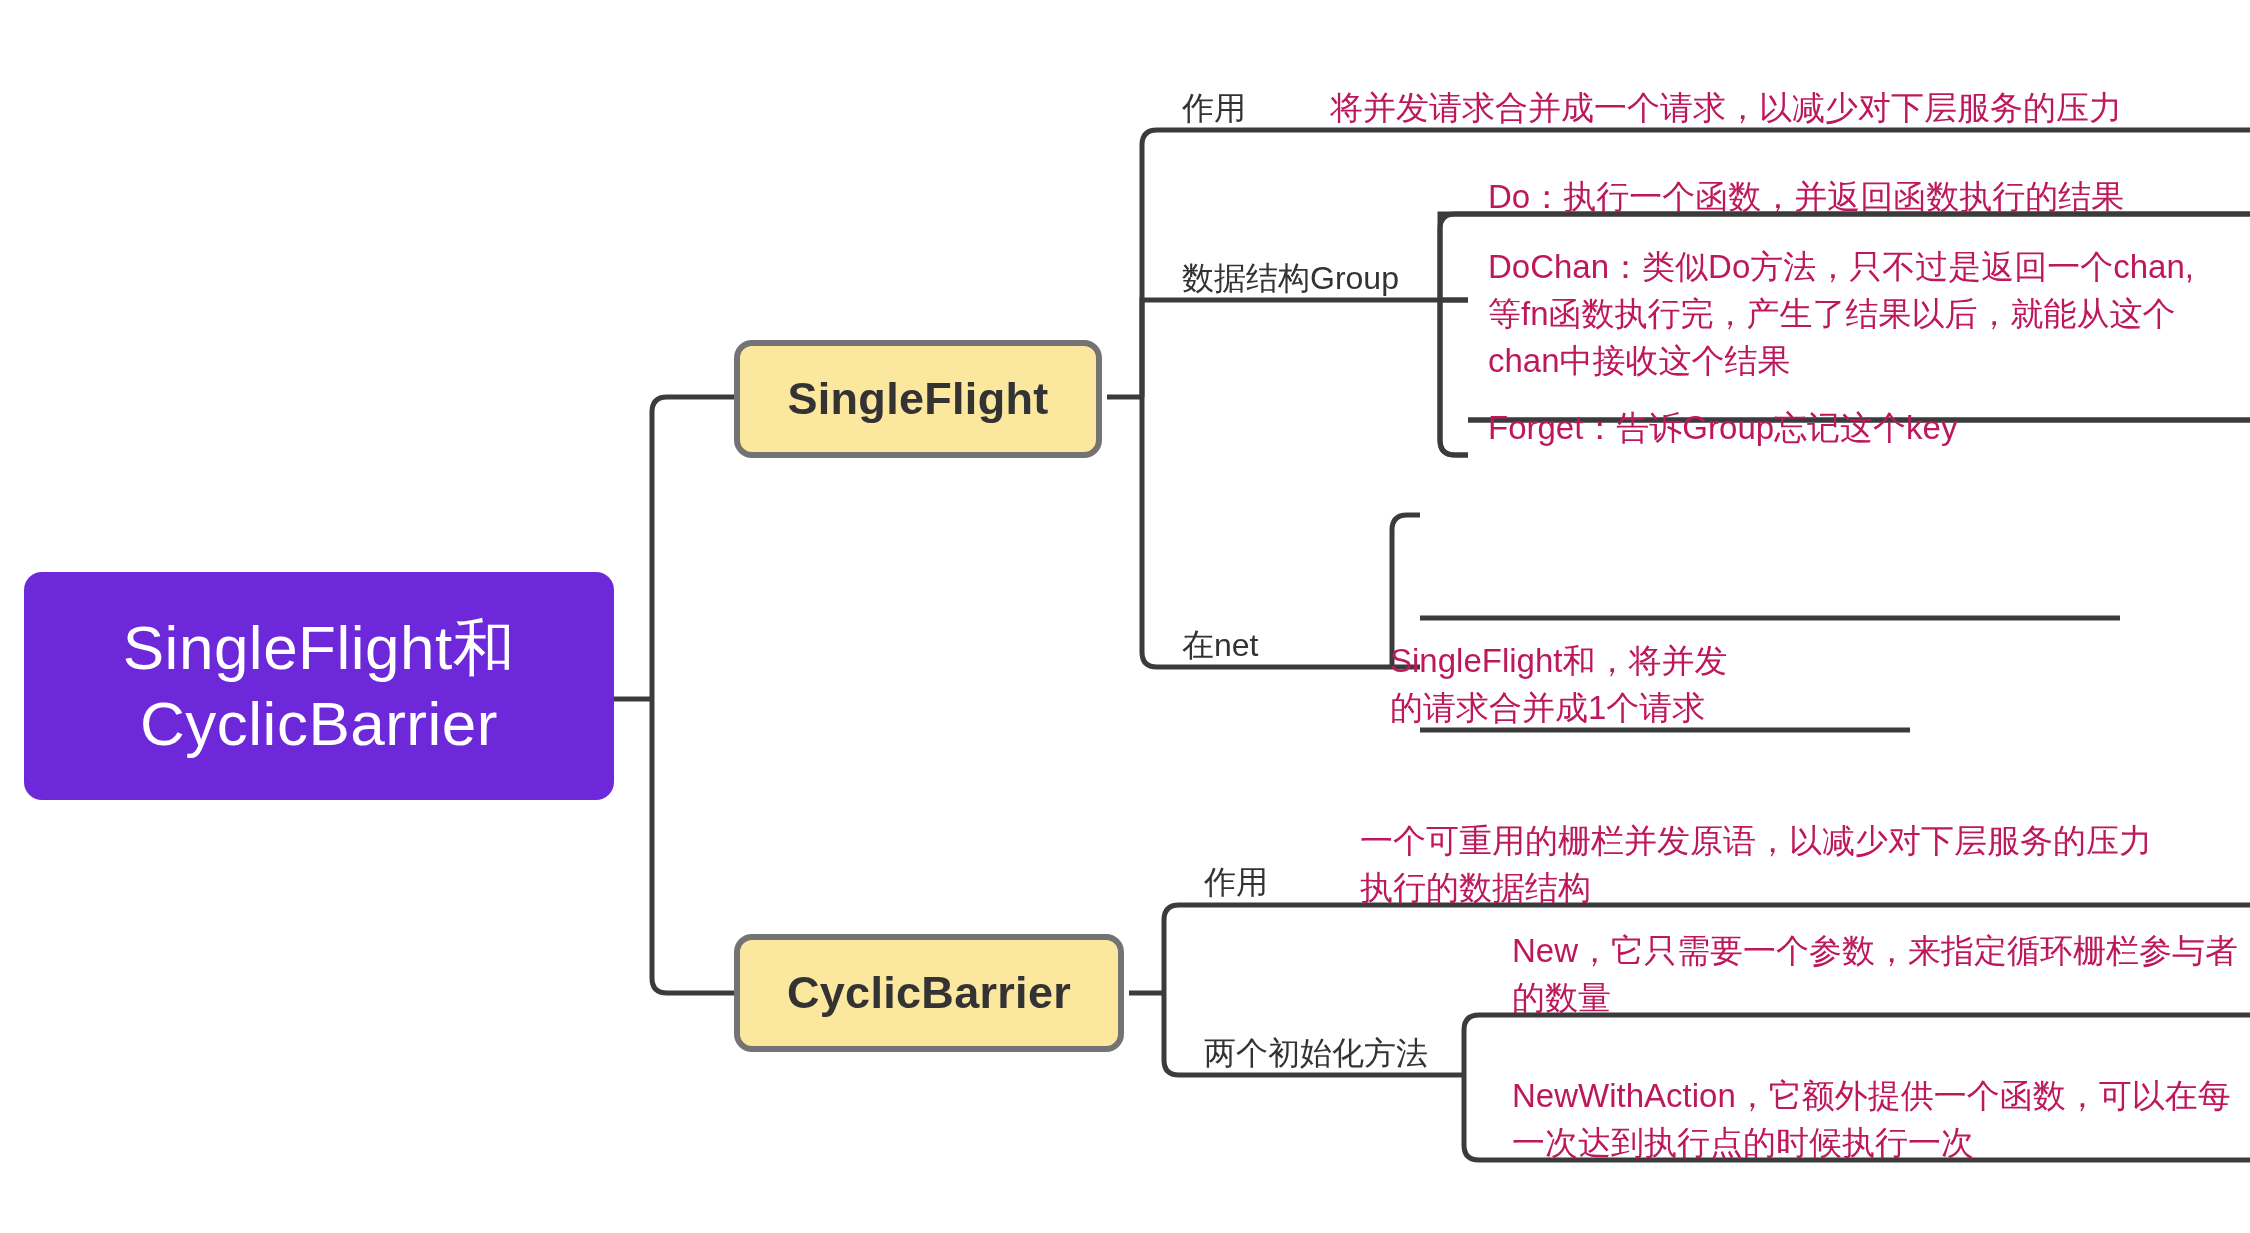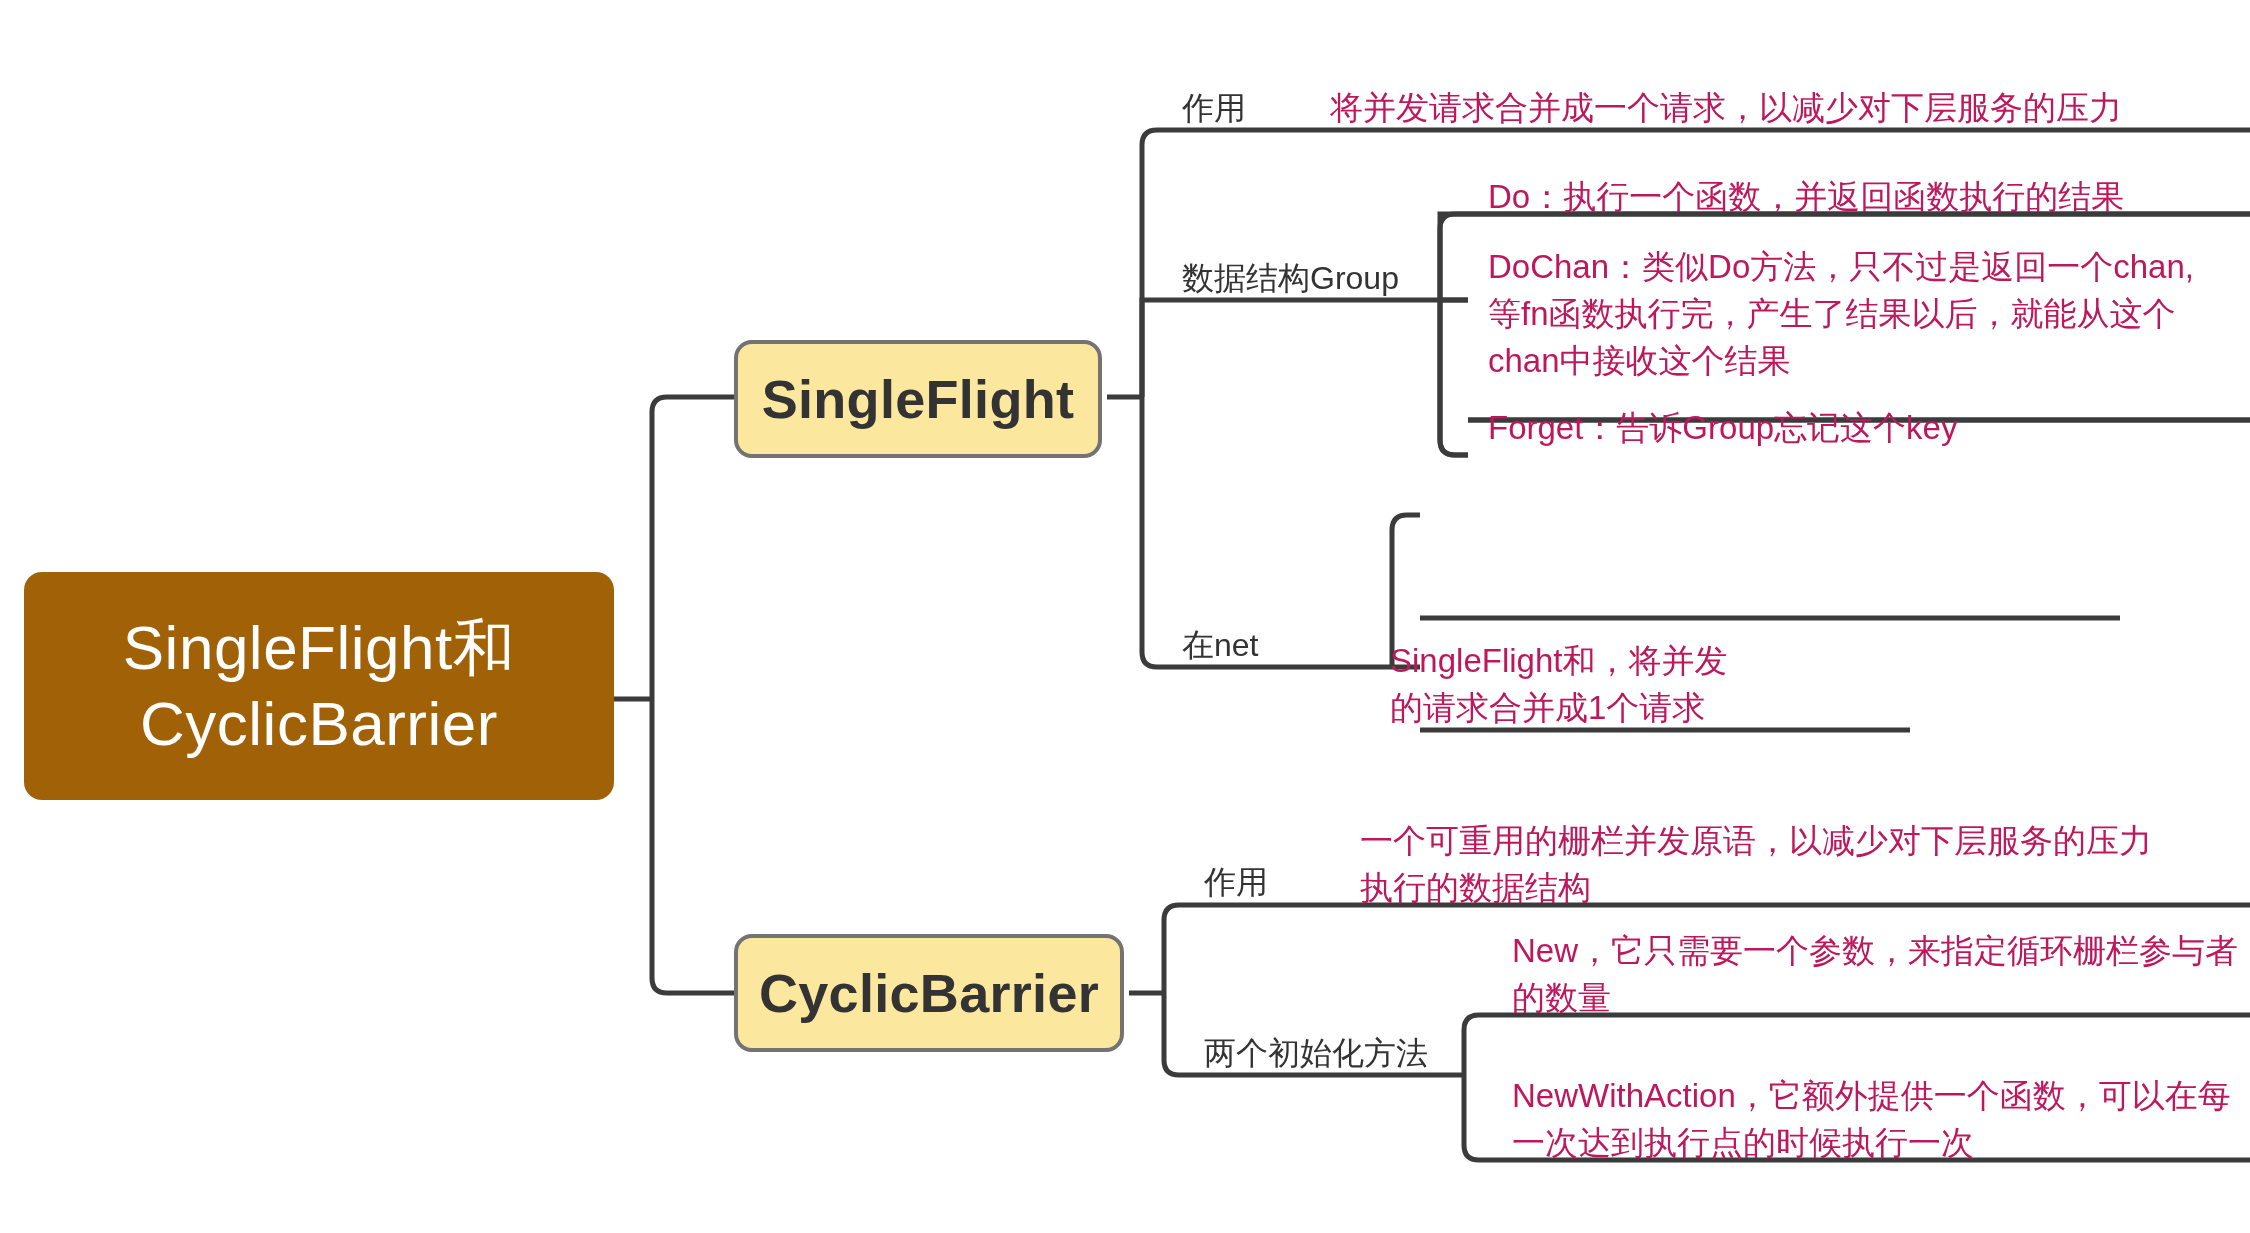--- a/index.html
+++ b/index.html
@@ -11,34 +11,34 @@
   }
   #canvas{position:absolute;inset:0;width:2250px;height:1233px;}
   svg.links{position:absolute;left:0;top:0;width:2250px;height:1233px;pointer-events:none;}
   svg.links path,svg.links line{fill:none;stroke:#3b3b3b;stroke-width:5;stroke-linecap:butt;}
 
   .node{position:absolute;box-sizing:border-box;}
 
   
   .root{
     left:24px;top:572px;width:590px;height:228px;
-    background:#a16207;border-radius:18px;
+    background:#6d28d9;border-radius:18px;
     display:flex;align-items:center;justify-content:center;
     text-align:center;
   }
   .root .txt{
     color:#ffffff;font-size:62px;line-height:1.22;font-weight:400;
     letter-spacing:.5px;
   }
 
   
   .topic{
-    background:#fce79f;border:4px solid #737373;border-radius:18px;
+    background:#fce79f;border:6px solid #737373;border-radius:18px;
     display:flex;align-items:center;justify-content:center;
-    color:#333333;font-size:54px;font-weight:600;letter-spacing:.3px;
+    color:#333333;font-size:45px;font-weight:600;letter-spacing:.3px;
     box-sizing:border-box;padding:1px 22px;
   }
   #topic-sf{left:734px;top:340px;width:368px;height:118px;}
   #topic-cb{left:734px;top:934px;width:390px;height:118px;}
 
   
   .sublabel{
     position:absolute;font-size:32px;color:#333333;white-space:nowrap;
     line-height:1.25;
   }

